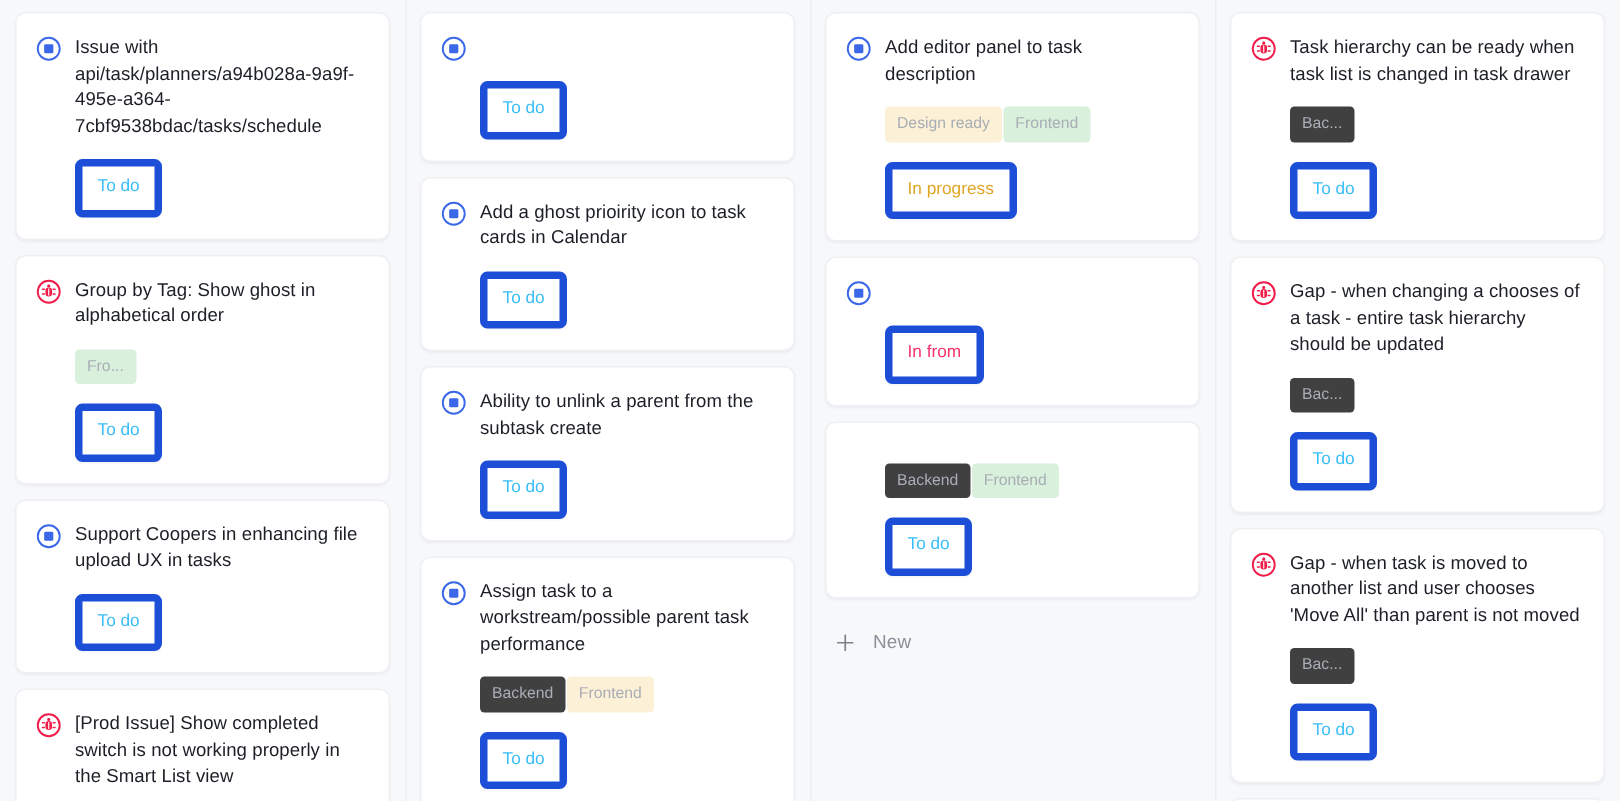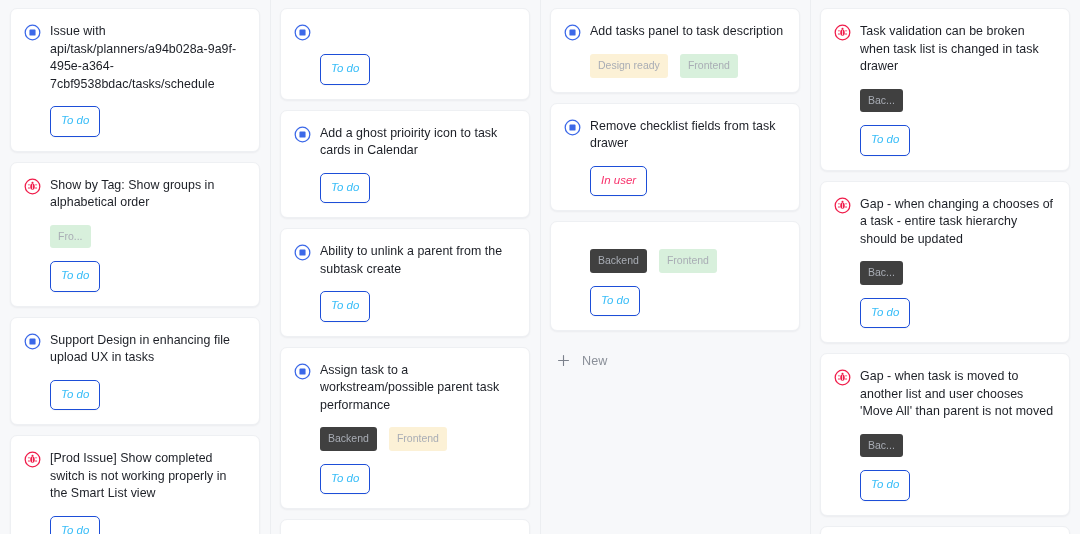--- a/index.html
+++ b/index.html
@@ -67,21 +67,21 @@
     font-size: 12.4px;
     line-height: 17.5px;
     color: #1c1f26;
     letter-spacing: 0.05px;
     word-break: break-word;
   }
 
   .tag-row {
     display: flex;
     flex-wrap: wrap;
-    gap: 12px;
+    gap: 1px;
     margin: 13px 0 0 26px;
   }
 
   .tag {
     font-size: 10.5px;
     line-height: 1;
     padding: 6px 8px 7px 8px;
     border-radius: 3px;
     color: #a9adb5;
     white-space: nowrap;
@@ -98,24 +98,23 @@
     display: flex;
   }
 
   .status {
     display: inline-block;
     font-size: 11.5px;
     line-height: 1;
     padding: 8px 10px 9px 10px;
     border-radius: 5px;
     background: #ffffff;
-    border: 1px solid #1d4ed8;
+    border: 5px solid #1d4ed8;
     box-shadow: 0 1px 1px rgba(16,24,40,0.03);
     white-space: nowrap;
-    font-style: italic;
   }
   .status.todo       { color: #38bdf8; }
   .status.inprogress { color: #e0a526; }
   .status.intest     { color: #f8316b; }
 
   .new-row {
     display: flex;
     align-items: center;
     gap: 11px;
     padding: 12px 4px 4px 6px;
@@ -151,36 +150,36 @@
           <svg class="type-icon" viewBox="0 0 20 20">
             <circle cx="10" cy="10" r="8.6" fill="none" stroke="#f01c4a" stroke-width="1.5"></circle>
             <rect x="7.4" y="6.6" width="5.2" height="7.2" rx="2.6" fill="#f01c4a"></rect>
             <rect x="8.8" y="4.4" width="2.4" height="2.3" rx="1.1" fill="#f01c4a"></rect>
             <rect x="4.5" y="7.5" width="2.6" height="1.1" rx="0.55" fill="#f01c4a"></rect>
             <rect x="12.9" y="7.5" width="2.6" height="1.1" rx="0.55" fill="#f01c4a"></rect>
             <rect x="4.5" y="11.2" width="2.6" height="1.1" rx="0.55" fill="#f01c4a"></rect>
             <rect x="12.9" y="11.2" width="2.6" height="1.1" rx="0.55" fill="#f01c4a"></rect>
             <rect x="9.55" y="7.4" width="0.9" height="5.6" fill="#ffffff"></rect>
           </svg>
-          <div class="card-title">Show by Tag: Show groups in alphabetical order</div>
+          <div class="card-title">Group by Tag: Show ghost in alphabetical order</div>
         </div>
         <div class="tag-row">
           <span class="tag green">Fro...</span>
         </div>
         <div class="status-row">
           <span class="status todo">To do</span>
         </div>
       </div>
       <div class="card">
         <div class="card-head">
           <svg class="type-icon" viewBox="0 0 20 20">
             <circle cx="10" cy="10" r="8.6" fill="none" stroke="#3b68e8" stroke-width="1.5"></circle>
             <rect x="6.4" y="6.4" width="7.2" height="7.2" rx="1.1" fill="#3b68e8"></rect>
           </svg>
-          <div class="card-title">Support Design in enhancing file upload UX in tasks</div>
+          <div class="card-title">Support Coopers in enhancing file upload UX in tasks</div>
         </div>
         <div class="status-row">
           <span class="status todo">To do</span>
         </div>
       </div>
       <div class="card">
         <div class="card-head">
           <svg class="type-icon" viewBox="0 0 20 20">
             <circle cx="10" cy="10" r="8.6" fill="none" stroke="#f01c4a" stroke-width="1.5"></circle>
             <rect x="7.4" y="6.6" width="5.2" height="7.2" rx="2.6" fill="#f01c4a"></rect>
@@ -252,37 +251,39 @@
       </div>
       <div class="card"></div>
     </div>
     <div class="column sep">
       <div class="card">
         <div class="card-head">
           <svg class="type-icon" viewBox="0 0 20 20">
             <circle cx="10" cy="10" r="8.6" fill="none" stroke="#3b68e8" stroke-width="1.5"></circle>
             <rect x="6.4" y="6.4" width="7.2" height="7.2" rx="1.1" fill="#3b68e8"></rect>
           </svg>
-          <div class="card-title">Add tasks panel to task description</div>
+          <div class="card-title">Add editor panel to task description</div>
         </div>
         <div class="tag-row">
           <span class="tag cream">Design ready</span>
           <span class="tag green">Frontend</span>
         </div>
-      </div>
-      <div class="card">
-        <div class="card-head">
-          <svg class="type-icon" viewBox="0 0 20 20">
-            <circle cx="10" cy="10" r="8.6" fill="none" stroke="#3b68e8" stroke-width="1.5"></circle>
-            <rect x="6.4" y="6.4" width="7.2" height="7.2" rx="1.1" fill="#3b68e8"></rect>
-          </svg>
-          <div class="card-title">Remove checklist fields from task drawer</div>
-        </div>
-        <div class="status-row">
-          <span class="status intest">In user</span>
+        <div class="status-row">
+          <span class="status inprogress">In progress</span>
+        </div>
+      </div>
+      <div class="card">
+        <div class="card-head">
+          <svg class="type-icon" viewBox="0 0 20 20">
+            <circle cx="10" cy="10" r="8.6" fill="none" stroke="#3b68e8" stroke-width="1.5"></circle>
+            <rect x="6.4" y="6.4" width="7.2" height="7.2" rx="1.1" fill="#3b68e8"></rect>
+          </svg>
+        </div>
+        <div class="status-row">
+          <span class="status intest">In from</span>
         </div>
       </div>
       <div class="card">
         <div class="tag-row">
           <span class="tag blue">Backend</span>
           <span class="tag green">Frontend</span>
         </div>
         <div class="status-row">
           <span class="status todo">To do</span>
         </div>
@@ -300,21 +301,21 @@
           <svg class="type-icon" viewBox="0 0 20 20">
             <circle cx="10" cy="10" r="8.6" fill="none" stroke="#f01c4a" stroke-width="1.5"></circle>
             <rect x="7.4" y="6.6" width="5.2" height="7.2" rx="2.6" fill="#f01c4a"></rect>
             <rect x="8.8" y="4.4" width="2.4" height="2.3" rx="1.1" fill="#f01c4a"></rect>
             <rect x="4.5" y="7.5" width="2.6" height="1.1" rx="0.55" fill="#f01c4a"></rect>
             <rect x="12.9" y="7.5" width="2.6" height="1.1" rx="0.55" fill="#f01c4a"></rect>
             <rect x="4.5" y="11.2" width="2.6" height="1.1" rx="0.55" fill="#f01c4a"></rect>
             <rect x="12.9" y="11.2" width="2.6" height="1.1" rx="0.55" fill="#f01c4a"></rect>
             <rect x="9.55" y="7.4" width="0.9" height="5.6" fill="#ffffff"></rect>
           </svg>
-          <div class="card-title">Task validation can be broken when task list is changed in task drawer</div>
+          <div class="card-title">Task hierarchy can be ready when task list is changed in task drawer</div>
         </div>
         <div class="tag-row">
           <span class="tag blue">Bac...</span>
         </div>
         <div class="status-row">
           <span class="status todo">To do</span>
         </div>
       </div>
       <div class="card">
         <div class="card-head">

